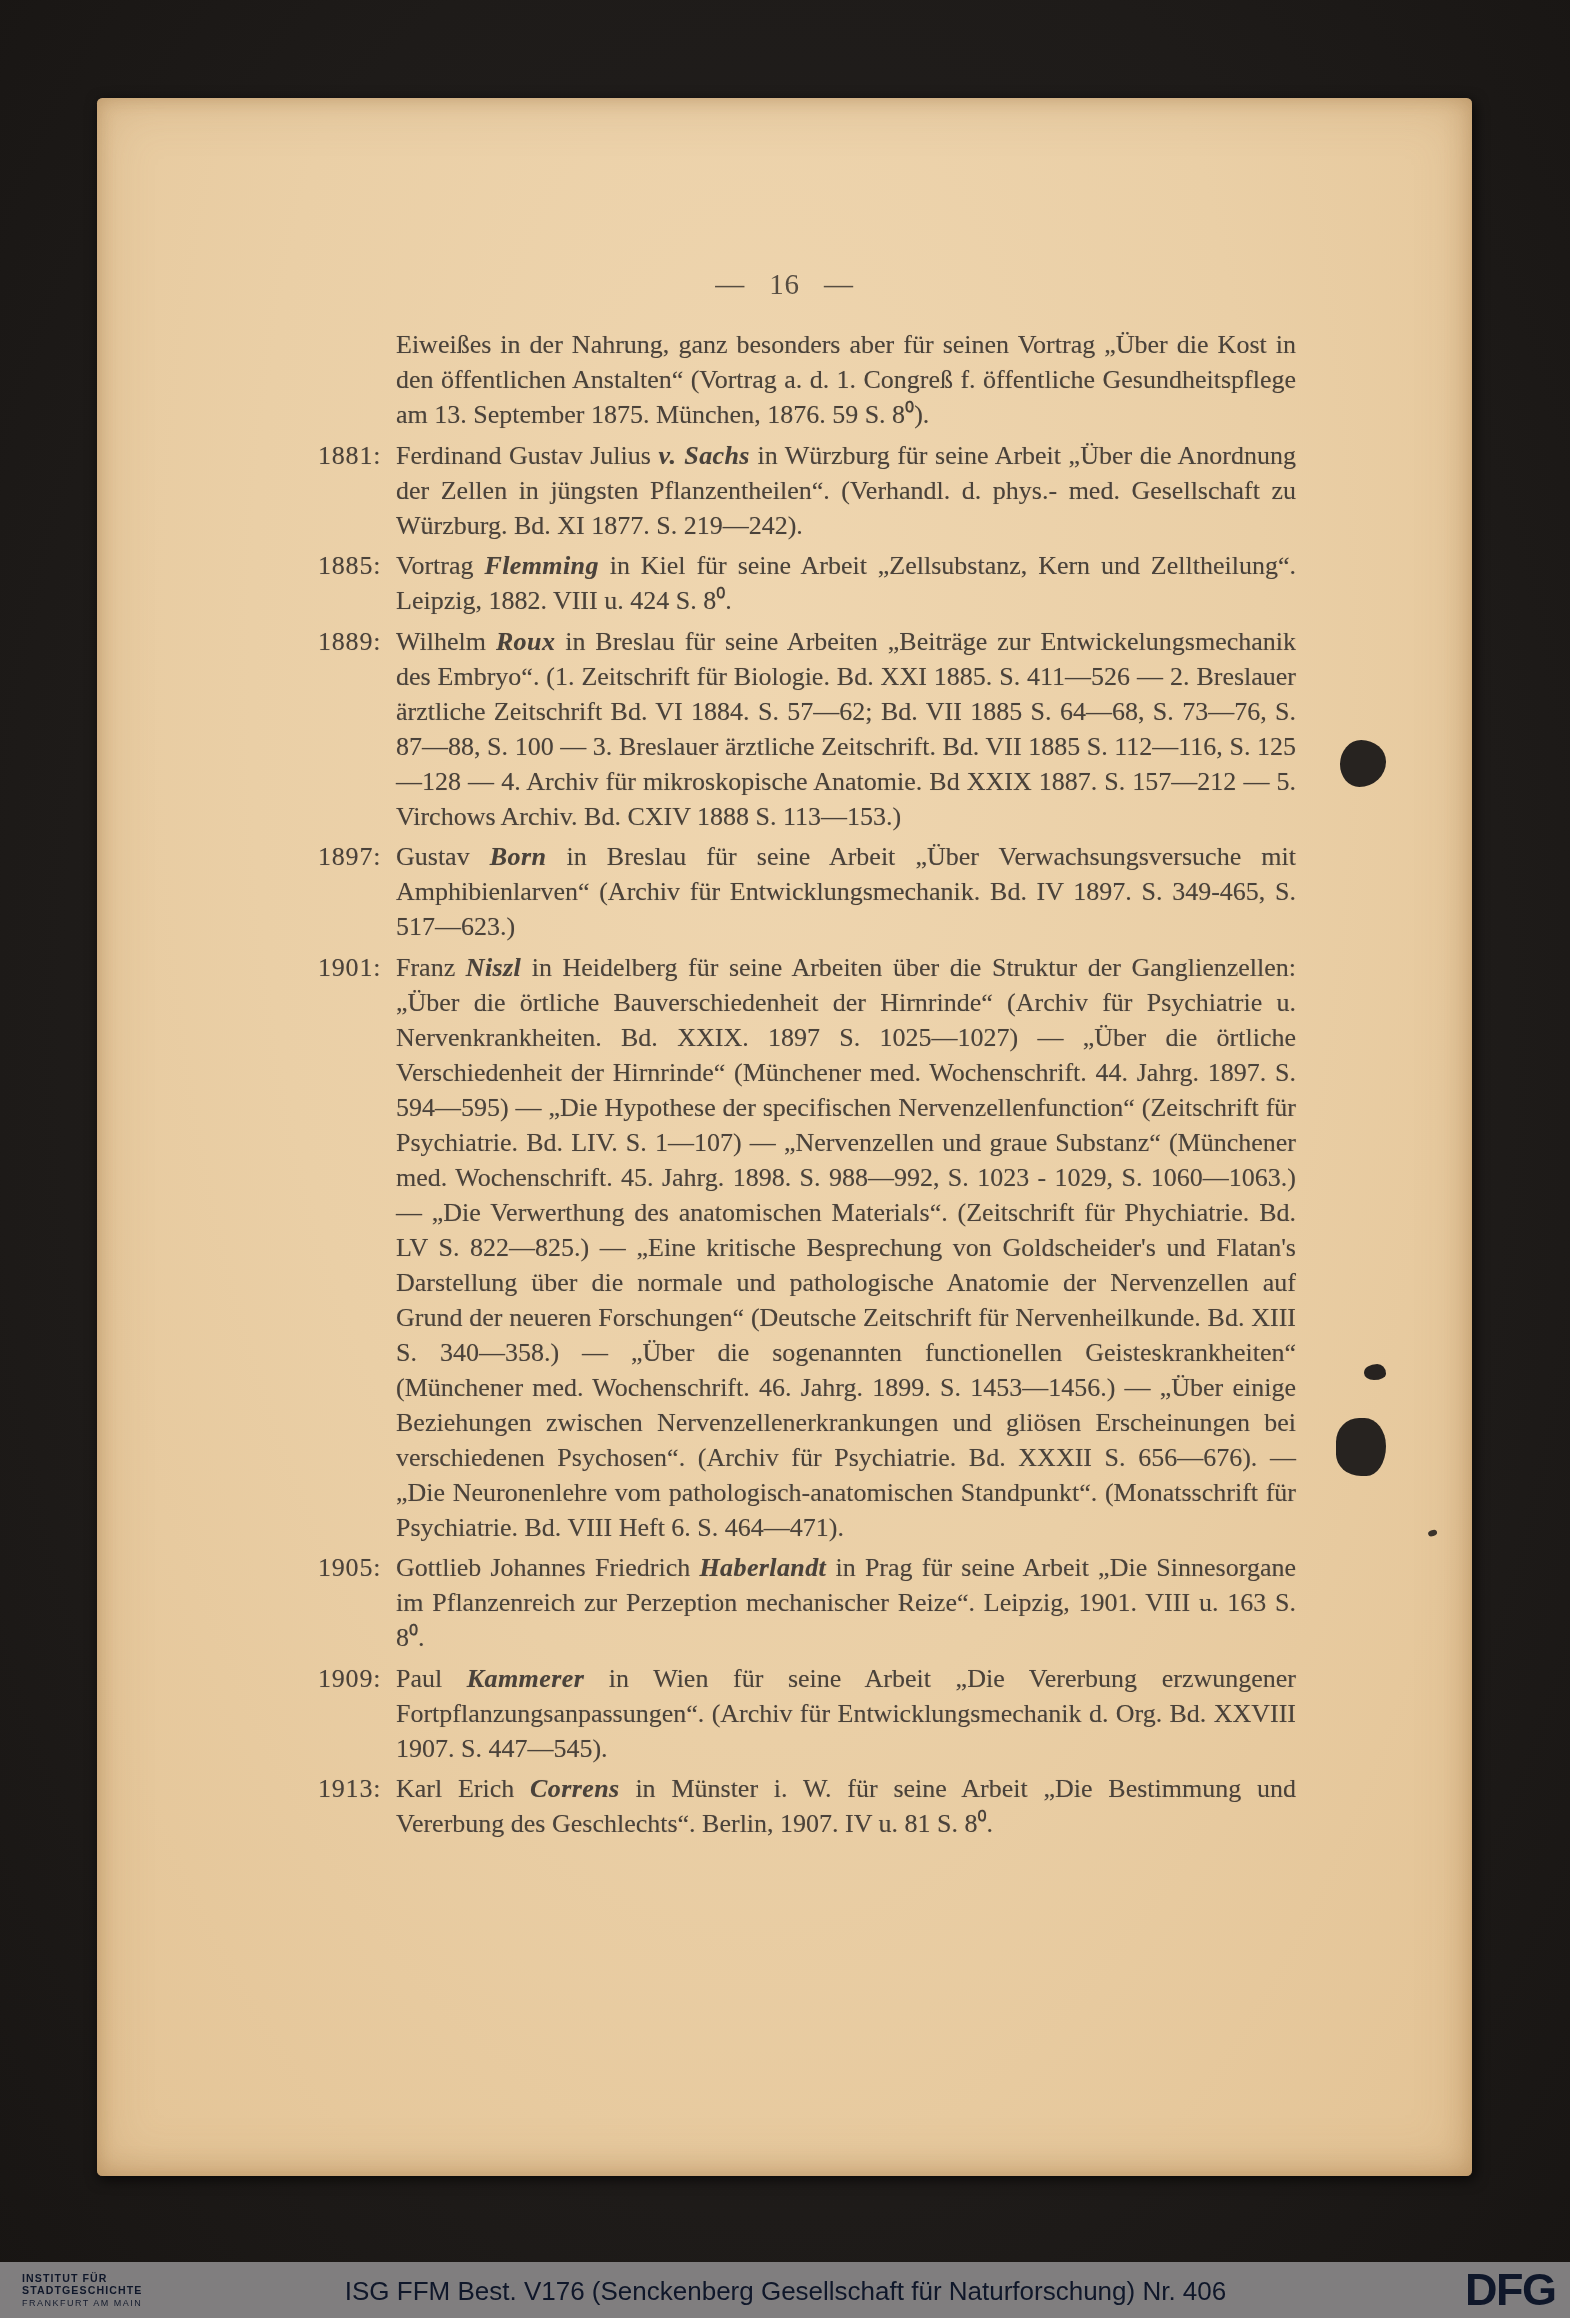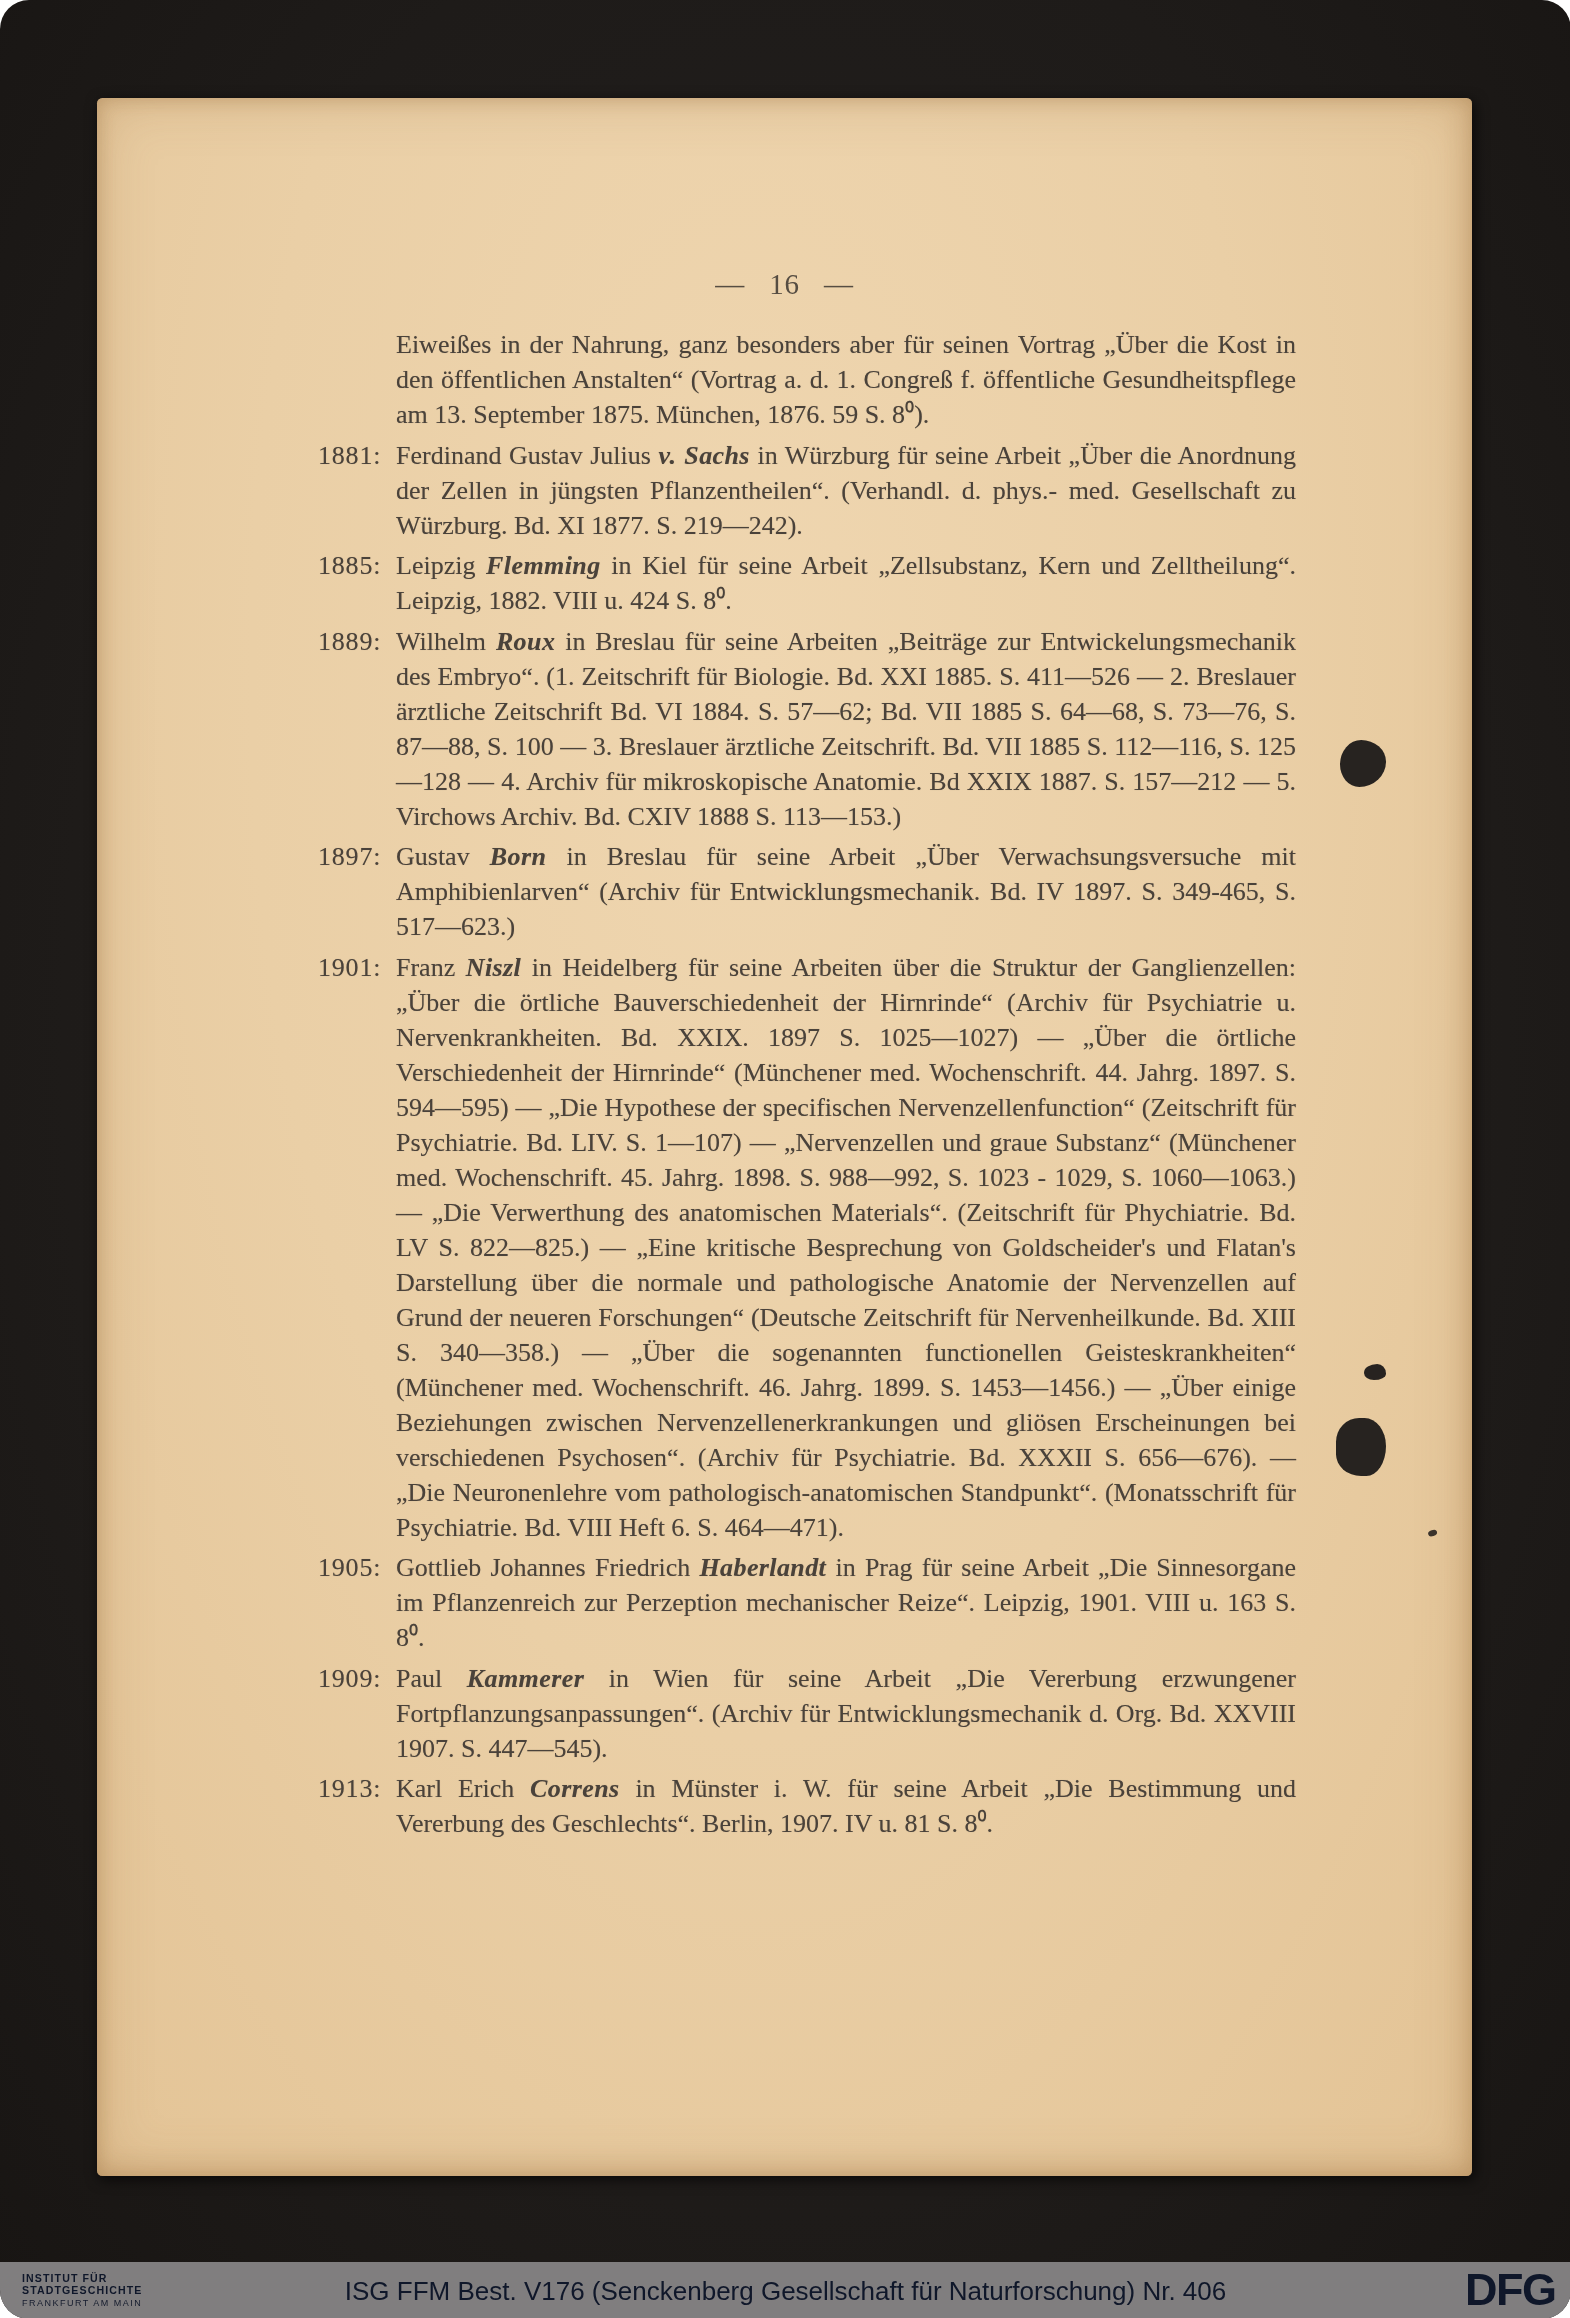--- a/index.html
+++ b/index.html
@@ -5,21 +5,20 @@
   html,body{margin:0;padding:0;}
   body{
     width:1571px;height:2319px;
     font-family:"Liberation Serif", serif;
     overflow:hidden;
   }
   .stage{
     position:relative;width:1571px;height:2319px;
     background:radial-gradient(ellipse at 50% 45%, #242120 0%, #1e1b19 65%, #181513 100%);
     overflow:hidden;
-    border-radius:29px;
   }
   
   .page{
     position:absolute;left:97px;top:98px;width:1375px;height:2078px;
     background:radial-gradient(ellipse at 48% 28%, #efd6b0 0%, #eacfa6 50%, #e3c395 100%);
     border-radius:5.5px;
     box-shadow:
       inset 0 0 55px rgba(150,105,55,.28),
       inset -4.7px -6.3px 23.6px rgba(140,95,45,.22),
       inset 3.1px 3.1px 14px rgba(150,110,60,.18),
@@ -84,21 +83,21 @@
   <div class="page">
 
     <div class="page-number">—   16   —</div>
 
     <div class="entries" lang="de">
 
       <p class="entry"><span class="year"></span><span class="seg">Eiweißes in der Nahrung, ganz besonders aber für seinen Vortrag „Über die Kost in den öffentlichen Anstalten“ (Vortrag a. d. 1. Congreß f. öffentliche Gesundheitspflege am 13. September 1875. München, 1876. 59 S. 8⁰).</span><span class="name"></span><span class="seg"></span></p>
 
       <p class="entry"><span class="year">1881:</span><span class="seg">Ferdinand Gustav Julius </span><span class="name">v. Sachs</span><span class="seg"> in Würzburg für seine Arbeit „Über die Anordnung der Zellen in jüngsten Pflanzentheilen“. (Verhandl. d. phys.- med. Gesellschaft zu Würzburg. Bd. XI 1877. S. 219—242).</span></p>
 
-      <p class="entry"><span class="year">1885:</span><span class="seg">Leipzig </span><span class="name">Flemming</span><span class="seg"> in Kiel für seine Arbeit „Zellsubstanz, Kern und Zelltheilung“. Leipzig, 1882. VIII u. 424 S. 8⁰.</span></p>
+      <p class="entry"><span class="year">1885:</span><span class="seg">Vortrag </span><span class="name">Flemming</span><span class="seg"> in Kiel für seine Arbeit „Zellsubstanz, Kern und Zelltheilung“. Leipzig, 1882. VIII u. 424 S. 8⁰.</span></p>
 
       <p class="entry"><span class="year">1889:</span><span class="seg">Wilhelm </span><span class="name">Roux</span><span class="seg"> in Breslau für seine Arbeiten „Beiträge zur Entwickelungsmechanik des Embryo“. (1. Zeitschrift für Biologie. Bd. XXI 1885. S. 411—526 — 2. Breslauer ärztliche Zeitschrift Bd. VI 1884. S. 57—62; Bd. VII 1885 S. 64—68, S. 73—76, S. 87—88, S. 100 — 3. Breslauer ärztliche Zeitschrift. Bd. VII 1885 S. 112—116, S. 125—128 — 4. Archiv für mikroskopische Anatomie. Bd XXIX 1887. S. 157—212 — 5. Virchows Archiv. Bd. CXIV 1888 S. 113—153.)</span></p>
 
 
       <p class="entry"><span class="year">1897:</span><span class="seg">Gustav </span><span class="name">Born</span><span class="seg"> in Breslau für seine Arbeit „Über Verwachsungsversuche mit Amphibienlarven“ (Archiv für Entwicklungsmechanik. Bd. IV 1897. S. 349-465, S. 517—623.)</span></p>
 
       <p class="entry"><span class="year">1901:</span><span class="seg">Franz </span><span class="name">Niszl</span><span class="seg"> in Heidelberg für seine Arbeiten über die Struktur der Ganglienzellen: „Über die örtliche Bauverschiedenheit der Hirnrinde“ (Archiv für Psychiatrie u. Nervenkrankheiten. Bd. XXIX. 1897 S. 1025—1027) — „Über die örtliche Verschiedenheit der Hirnrinde“ (Münchener med. Wochenschrift. 44. Jahrg. 1897. S. 594—595) — „Die Hypothese der specifischen Nervenzellenfunction“ (Zeitschrift für Psychiatrie. Bd. LIV. S. 1—107) — „Nervenzellen und graue Substanz“ (Münchener med. Wochenschrift. 45. Jahrg. 1898. S. 988—992, S. 1023 - 1029, S. 1060—1063.) — „Die Verwerthung des anatomischen Materials“. (Zeitschrift für Phychiatrie. Bd. LV S. 822—825.) — „Eine kritische Besprechung von Goldscheider's und Flatan's Darstellung über die normale und pathologische Anatomie der Nervenzellen auf Grund der neueren Forschungen“ (Deutsche Zeitschrift für Nervenheilkunde. Bd. XIII S. 340—358.) — „Über die sogenannten functionellen Geisteskrankheiten“ (Münchener med. Wochenschrift. 46. Jahrg. 1899. S. 1453—1456.) — „Über einige Beziehungen zwischen Nervenzellenerkrankungen und gliösen Erscheinungen bei verschiedenen Psychosen“. (Archiv für Psychiatrie. Bd. XXXII S. 656—676). — „Die Neuronenlehre vom pathologisch-anatomischen Standpunkt“. (Monatsschrift für Psychiatrie. Bd. VIII Heft 6. S. 464—471).</span></p>
 
       <p class="entry"><span class="year">1905:</span><span class="seg">Gottlieb Johannes Friedrich </span><span class="name">Haberlandt</span><span class="seg"> in Prag für seine Arbeit „Die Sinnesorgane im Pflanzenreich zur Perzeption mechanischer Reize“. Leipzig, 1901. VIII u. 163 S. 8⁰.</span></p>
 

